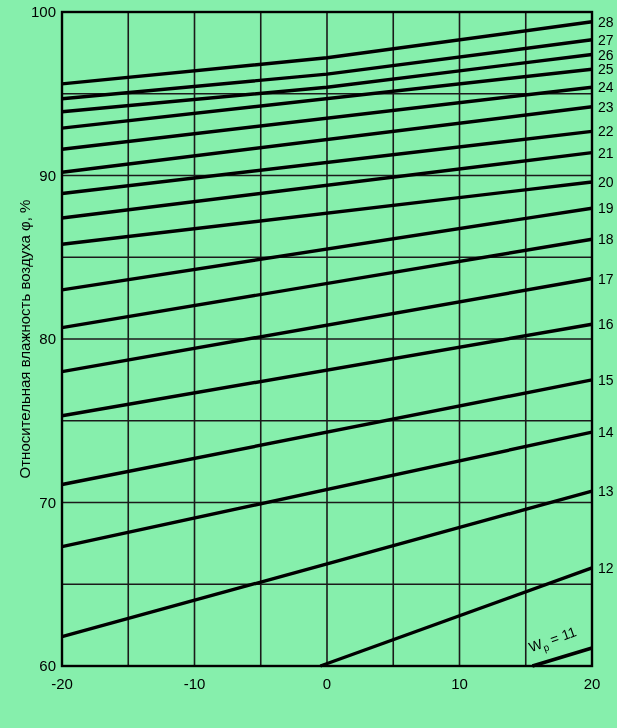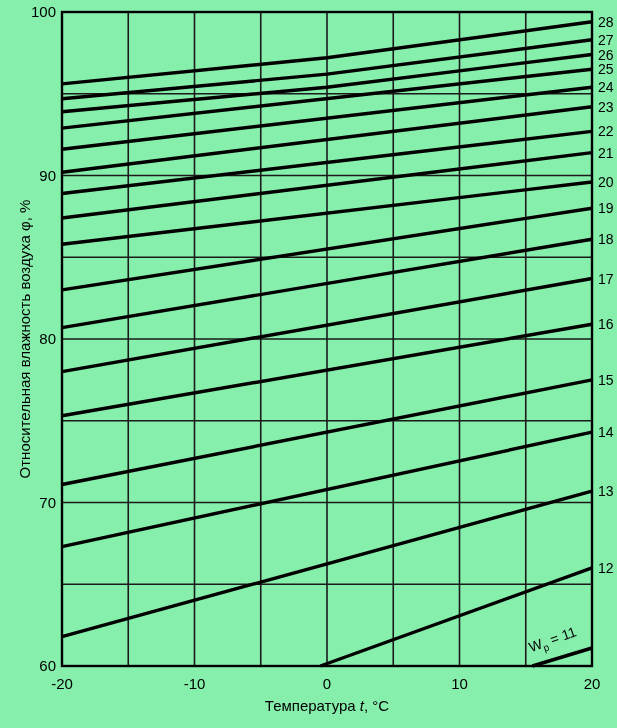--- a/index.html
+++ b/index.html
@@ -106,14 +106,13 @@
       <text x="327" y="689" text-anchor="middle" font-size="15" fill="#000000" font-family="&quot;Liberation Sans&quot;, sans-serif">0</text>
       <text x="459.5" y="689" text-anchor="middle" font-size="15" fill="#000000" font-family="&quot;Liberation Sans&quot;, sans-serif">10</text>
       <text x="592" y="689" text-anchor="middle" font-size="15" fill="#000000" font-family="&quot;Liberation Sans&quot;, sans-serif">20</text>
       <text x="56" y="17" text-anchor="end" font-size="15" fill="#000000" font-family="&quot;Liberation Sans&quot;, sans-serif">100</text>
       <text x="56" y="180.5" text-anchor="end" font-size="15" fill="#000000" font-family="&quot;Liberation Sans&quot;, sans-serif">90</text>
       <text x="56" y="344" text-anchor="end" font-size="15" fill="#000000" font-family="&quot;Liberation Sans&quot;, sans-serif">80</text>
       <text x="56" y="507.5" text-anchor="end" font-size="15" fill="#000000" font-family="&quot;Liberation Sans&quot;, sans-serif">70</text>
       <text x="56" y="671" text-anchor="end" font-size="15" fill="#000000" font-family="&quot;Liberation Sans&quot;, sans-serif">60</text>
     </svg>
   <div class="y-title">Относительная влажность воздуха φ, %</div>
-  <div class="x-title"><span>Температура </span><i>t</i><span>, °C</span></div>
 </div>
 
 </body></html>

